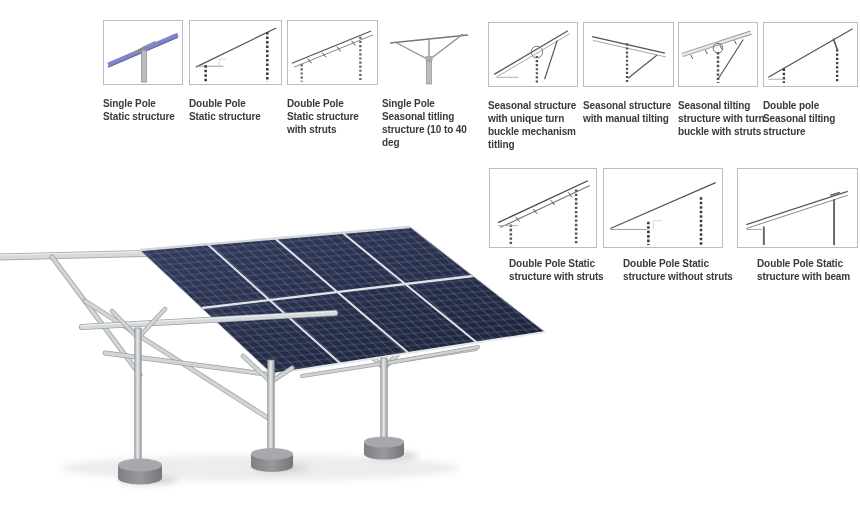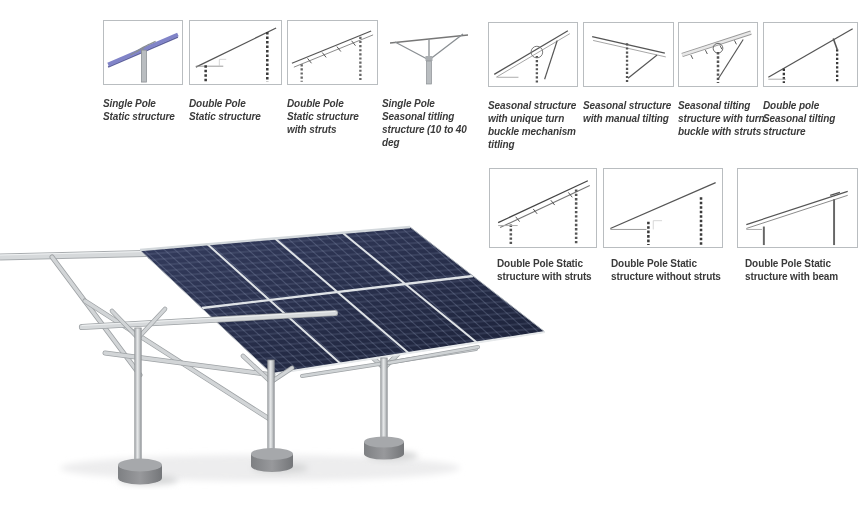--- a/index.html
+++ b/index.html
@@ -13,22 +13,22 @@
     border:1px solid var(--c-box_border,#b9bdc0);
     background:#fff;box-sizing:border-box;
   }
   .thumb-box svg,.thumb-plain svg{display:block;width:100%;height:100%;}
   .thumb-plain{box-sizing:border-box;}
   .lbl{
     font-size:10px;font-weight:700;line-height:13px;
     letter-spacing:-0.1px;color:var(--c-text,#3a3a3a);
     white-space:pre-line;width:calc(100% + 22px);
   }
-  .g1 .lbl,.g2 .lbl{margin-top:12px;font-style:italic;}
-  .g3 .lbl{margin-top:9px;margin-left:8px;}
+  .g1 .lbl,.g2 .lbl{margin-top:12px;}
+  .g3 .lbl{margin-top:9px;margin-left:20px;}
   
   .c1{left:103px;top:20px;width:80px;}
   .c2{left:189px;top:20px;width:93px;}
   .c3{left:287px;top:20px;width:91px;}
   .c4{left:382px;top:20px;width:93px;}
   
   .c5{left:488px;top:22px;width:90px;}
   .c6{left:583px;top:22px;width:91px;}
   .c7{left:678px;top:22px;width:80px;}
   .c8{left:763px;top:22px;width:95px;}

